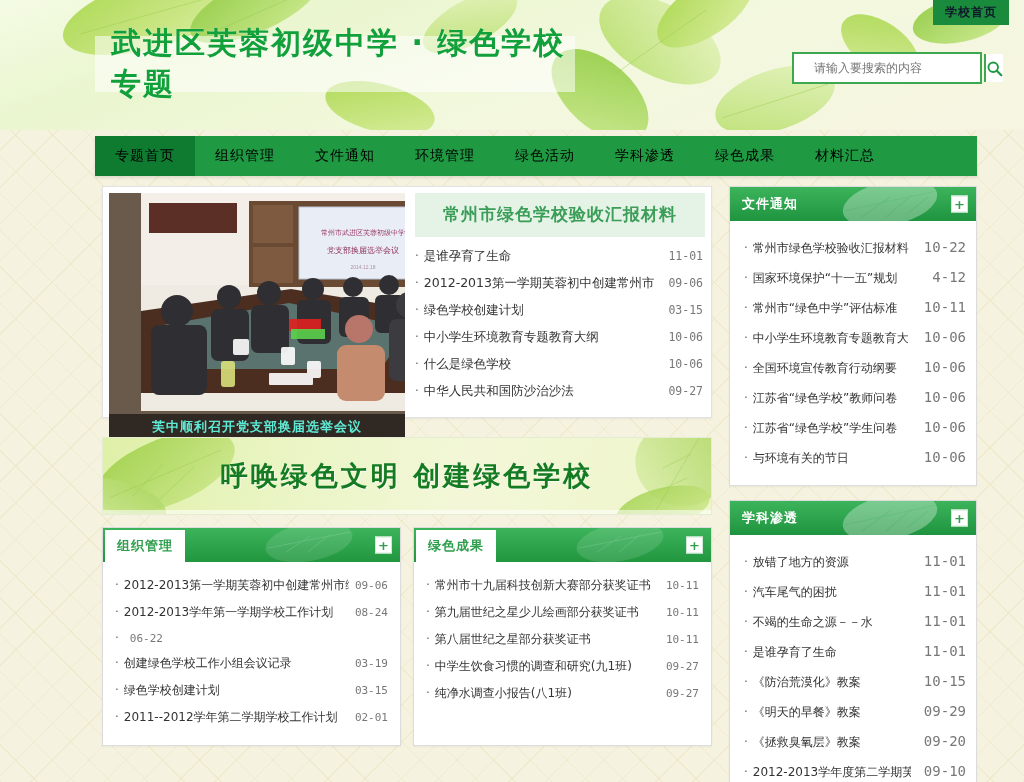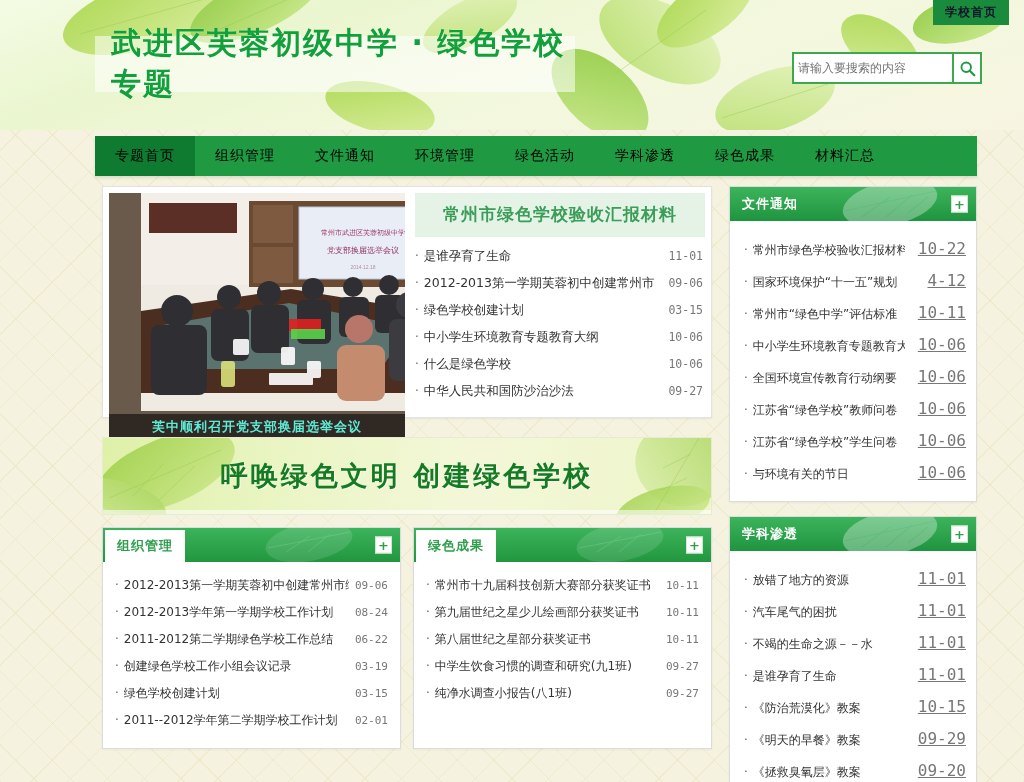--- a/index.html
+++ b/index.html
@@ -52,21 +52,21 @@
   .search-box {
     position: absolute; right: 42px; top: 52px;
     width: 190px; height: 32px;
     border: 2px solid #3da84f;
     background: #fff;
     display: flex; align-items: stretch;
     z-index: 20;
   }
   .search-input {
     border: none; outline: none; background: transparent;
-    flex: 1; padding: 0 4px;
+    flex: 1; padding: 0 20px;
     font-size: 12px; color: #8a8a8a;
     font-family: "DejaVu Sans", "Liberation Sans", sans-serif;
   }
   .search-btn {
     width: 34px; border: none; border-left: 2px solid #3da84f;
     background: #fff; cursor: pointer;
     display: flex; align-items: center; justify-content: center;
   }
 
   
@@ -191,21 +191,21 @@
     display: flex; align-items: center; overflow: hidden;
   }
   .side-head .ttl { color:#fff; font-size: 13px; font-weight: bold; padding-left: 12px; letter-spacing: 1px; position: relative; z-index: 4;}
   .side-body { padding: 12px 10px 12px 10px; }
   .side-li {
     display: flex; align-items: baseline;
     font-size: 12px; color: #333; padding: 6px 0 6px 4px; cursor: pointer;
   }
   .side-li .dot { color: #666; margin-right: 5px; }
   .side-li .t { flex: 1; white-space: nowrap; overflow: hidden; }
-  .side-li .d { color: #777; font-size: 16px; font-family:"DejaVu Sans Mono","Liberation Mono",monospace; margin-left: 13px; text-decoration: underline; }
+  .side-li .d { color: #777; font-size: 14px; font-family:"DejaVu Sans Mono","Liberation Mono",monospace; margin-left: 13px; }
   .gap { height: 14px; }
 </style>
 </head>
 <body>
 
 <div class="banner">
   <div class="banner-bgleaves">
     <svg width="1024" height="130" viewBox="0 0 1024 130">
       <defs>
         <linearGradient id="lg1" x1="0" y1="0" x2="1" y2="1">
@@ -411,21 +411,20 @@
             <span class="t">2012-2013第一学期芙蓉初中创建常州市绿</span>
             <span class="d">09-06</span>
           </div>
           <div class="li">
             <span class="dot">·</span>
             <span class="t">2012-2013学年第一学期学校工作计划</span>
             <span class="d">08-24</span>
           </div>
           <div class="li">
             <span class="dot">·</span>
-            <span class="t">2011-2012第二学期绿色学校工作总结</span>
             <span class="d">06-22</span>
           </div>
           <div class="li">
             <span class="dot">·</span>
             <span class="t">创建绿色学校工作小组会议记录</span>
             <span class="d">03-19</span>
           </div>
           <div class="li">
             <span class="dot">·</span>
             <span class="t">绿色学校创建计划</span>

